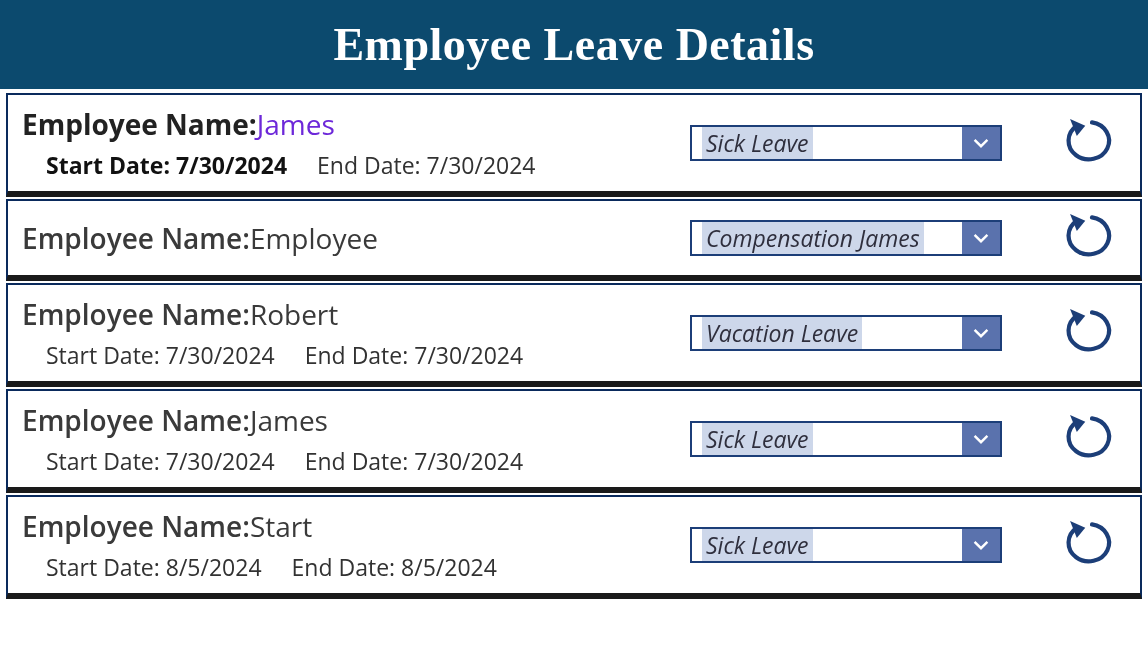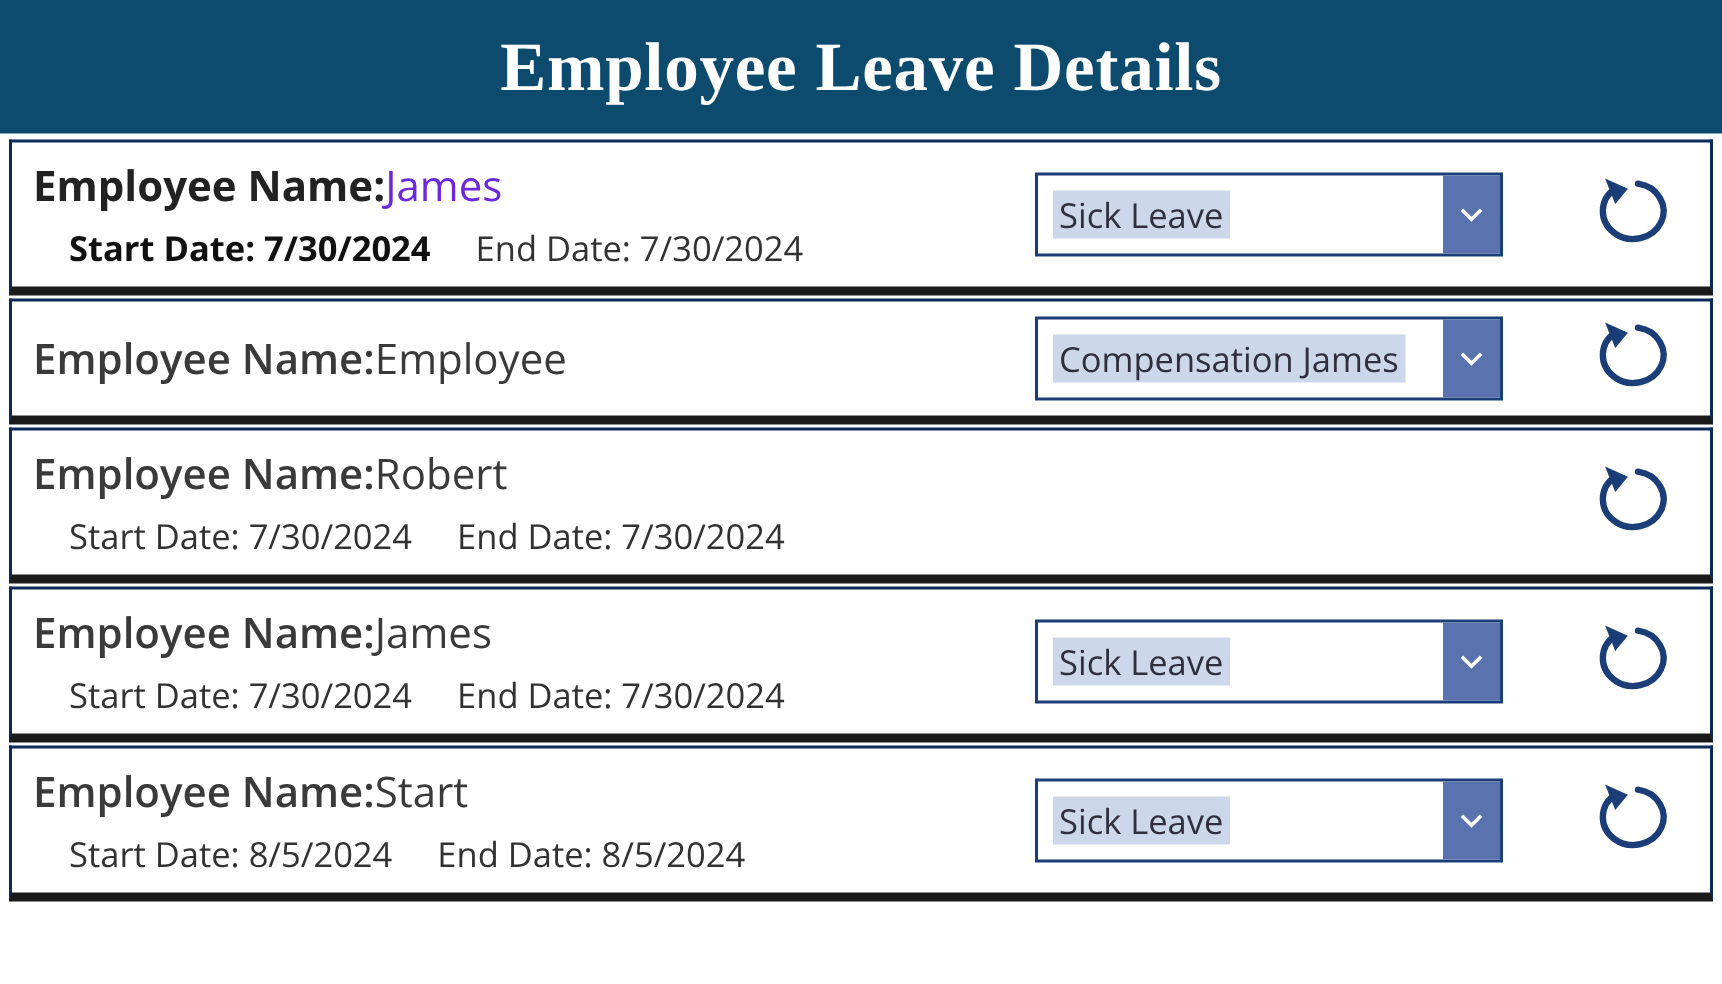--- a/index.html
+++ b/index.html
@@ -69,26 +69,27 @@
     font-weight: 700;
     color: #111;
   }
   .card-right {
     display: flex;
     align-items: center;
     gap: 60px;
   }
   .dropdown {
     width: 312px;
-    height: 56px;
+    height: 36px;
     border: 2px solid #1c3e78;
     background: #fff;
     display: flex;
     align-items: stretch;
     cursor: pointer;
+    font-style: italic;
   }
   .dropdown .dd-text {
     flex: 1;
     display: flex;
     align-items: center;
     padding-left: 10px;
     font-size: 23px;
     color: #2f2f3d;
   }
   .dropdown .dd-text span {
@@ -194,20 +195,30 @@
     <div class="card-left">
       <div class="name-line">
         <span class="name-label">Employee Name:</span><span class="name-value">Robert</span>
       </div>
       <div class="date-line">
         <span class="group"><span>Start Date: </span><span>7/30/2024</span></span>
         <span class="group"><span>End Date: </span><span>7/30/2024</span></span>
       </div>
     </div>
     <div class="card-right">
+      <div class="dropdown">
+        <div class="dd-text">
+            <span>Vacation Leave</span>
+          </div>
+        <div class="dd-arrow">
+            <svg viewBox="0 0 20 12" xmlns="http://www.w3.org/2000/svg">
+              <polyline points="2,2 10,10 18,2" fill="none" stroke="#ffffff" stroke-width="3"></polyline>
+            </svg>
+          </div>
+      </div>
       <div class="reset-btn">
         <span><svg viewBox="0 0 64 56" xmlns="http://www.w3.org/2000/svg">
   <path d="M 14 10 A 24 22 0 1 0 32 6" fill="none" stroke="#1c3e78" stroke-width="5" stroke-linecap="round"></path>
   <polygon points="6,2 24,10 14,22" fill="#1c3e78"></polygon>
 </svg></span>
       </div>
     </div>
   </div>
     <div class="card">
     <div class="card-left">

